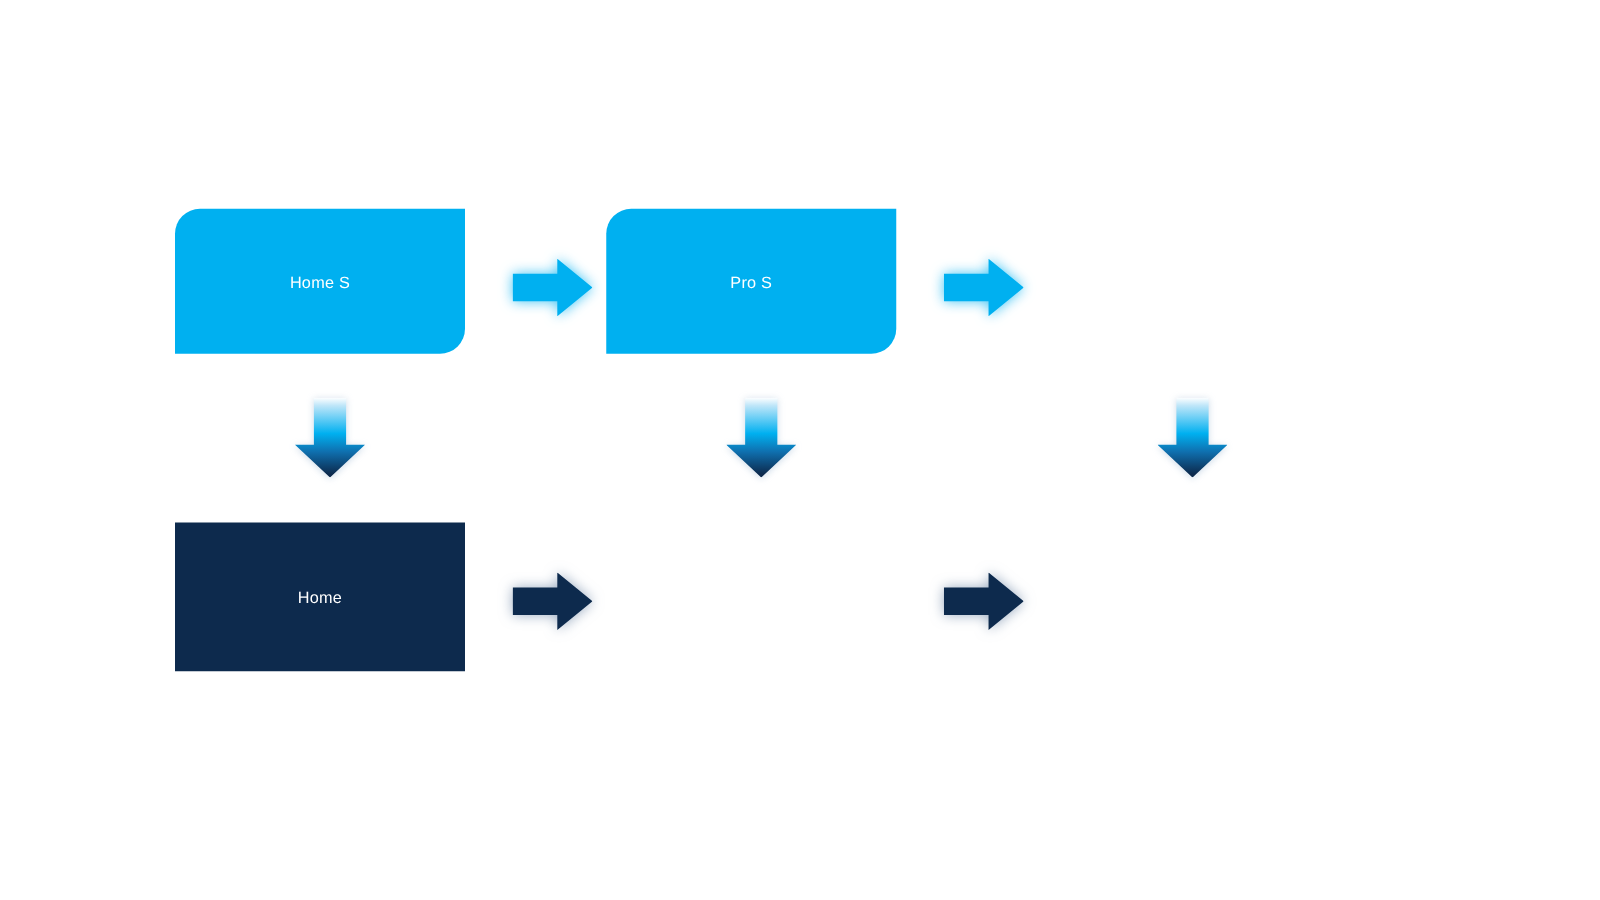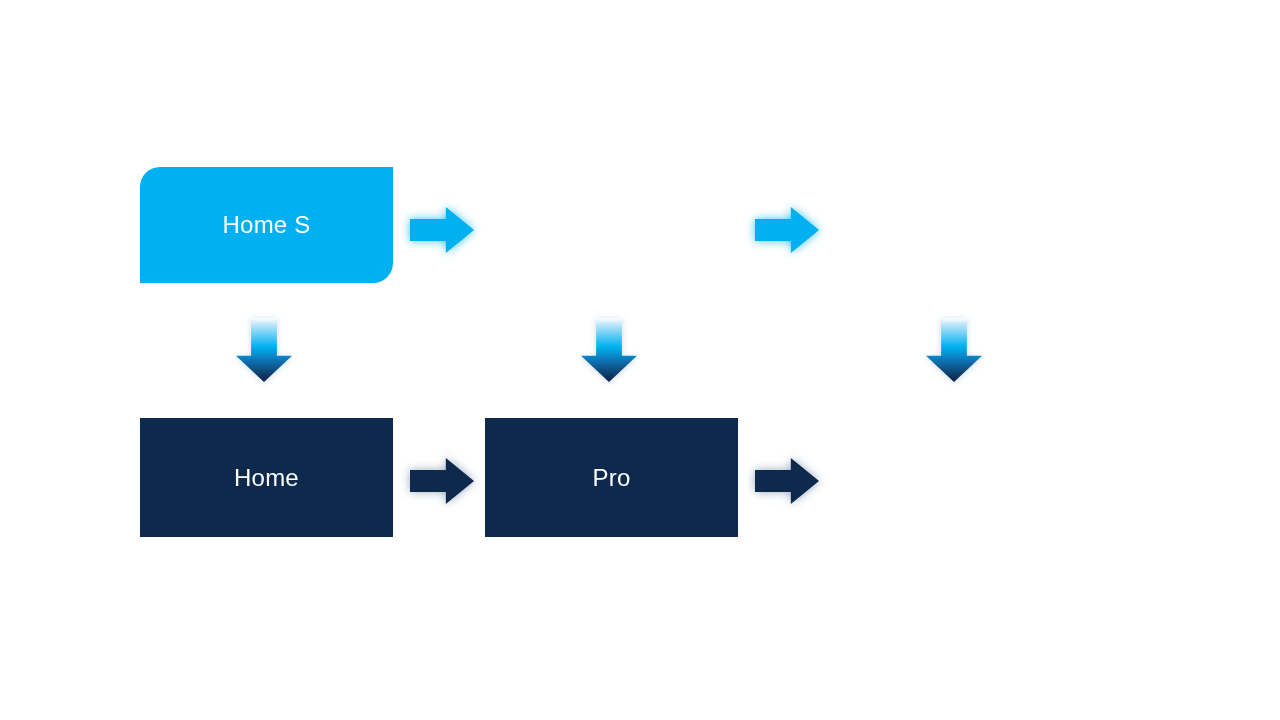--- a/index.html
+++ b/index.html
@@ -5,24 +5,24 @@
   html,body{margin:0;padding:0;background:#ffffff;}
   .canvas{
     position:relative;
     width:1280px;height:720px;
     background:#ffffff;
     overflow:hidden;
     font-family:"Liberation Sans", sans-serif;
   }
   .box{
     position:absolute;
-    width:253px;
+    width:232px;
     display:flex;align-items:center;justify-content:center;
     color:#ffffff;
-    font-size:24px;
+    font-size:13px;
     font-weight:400;
     letter-spacing:0.2px;
   }
   .box.top-row{
     top:167px;height:116px;
     background:var(--light-blue,#00B0F0);
     border-radius:20px 0 20px 0;
   }
   .box.bottom-row{
     top:418px;height:119px;
@@ -75,20 +75,23 @@
   .arrow.down.col3{left:926px;}
 </style>
 </head>
 <body>
 
 <div class="canvas">
 
   <div class="box top-row pos-col1">
     <span>Home S</span>
   </div>
+  <div class="box top-row pos-col2">
+    <span>Pro S</span>
+  </div>
 
   <div class="arrow right light row-top gap1">
     <div class="shape"></div>
   </div>
   <div class="arrow right light row-top gap2">
     <div class="shape"></div>
   </div>
 
   <div class="arrow down col1">
     <div class="shape"></div>
@@ -96,23 +99,20 @@
   <div class="arrow down col2">
     <div class="shape"></div>
   </div>
   <div class="arrow down col3">
     <div class="shape"></div>
   </div>
 
   <div class="box bottom-row pos-col1">
     <span>Home</span>
   </div>
-  <div class="box bottom-row pos-col2">
-    <span>Pro</span>
-  </div>
 
   <div class="arrow right dark row-bottom gap1">
     <div class="shape"></div>
   </div>
   <div class="arrow right dark row-bottom gap2">
     <div class="shape"></div>
   </div>
 
 </div>
 

